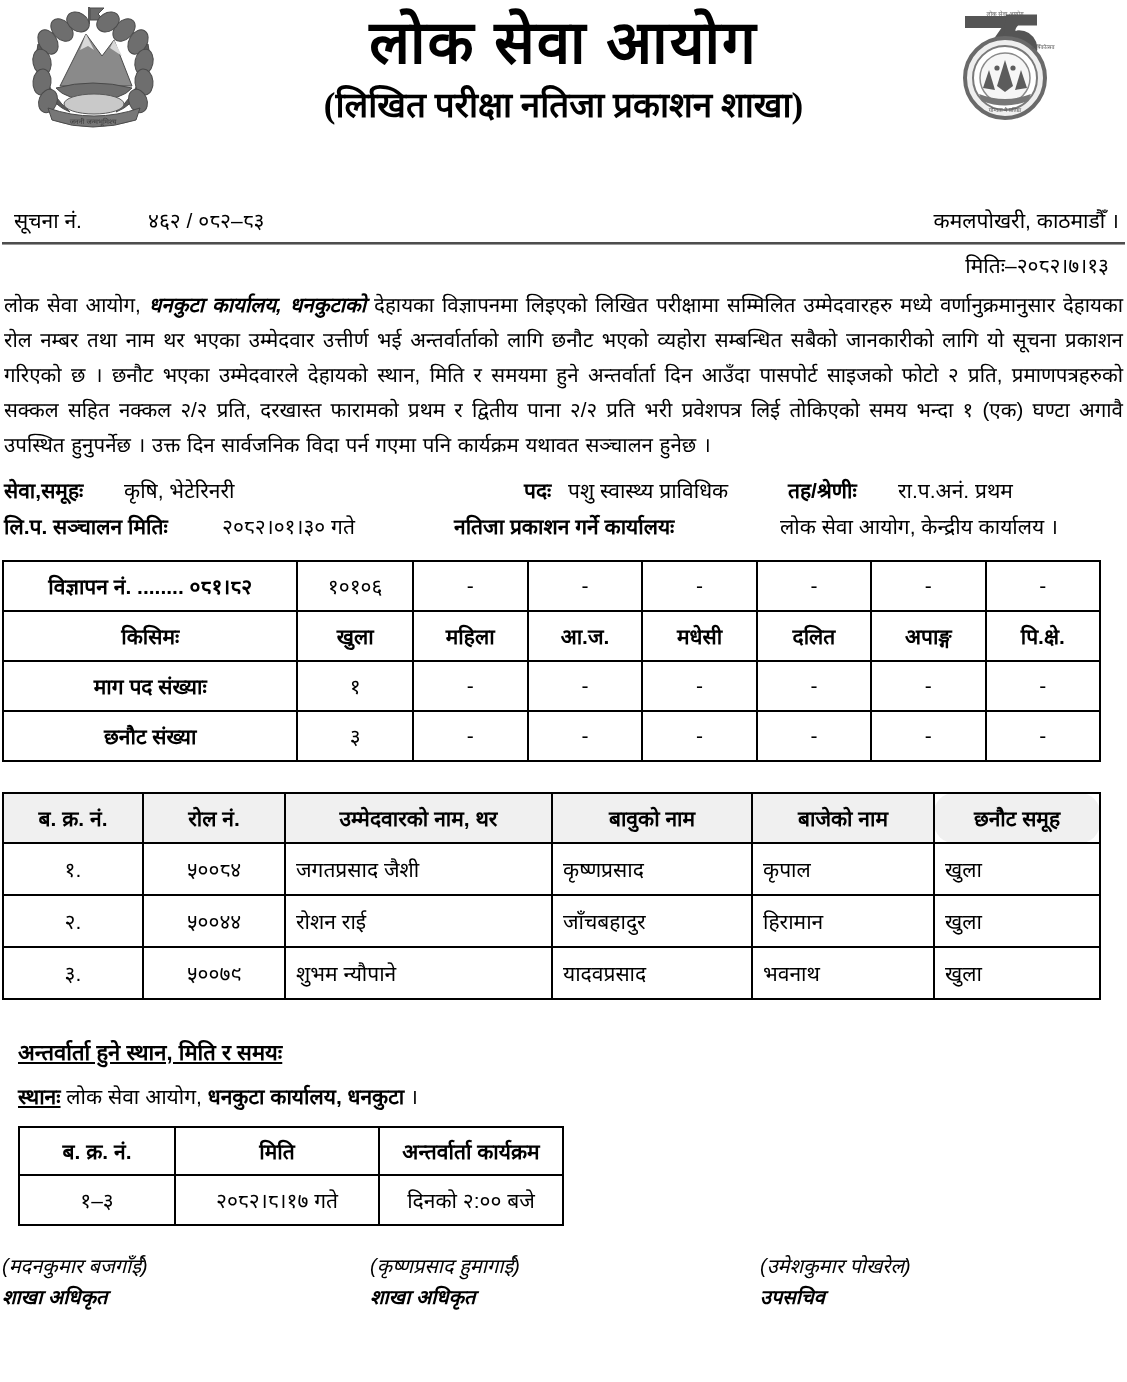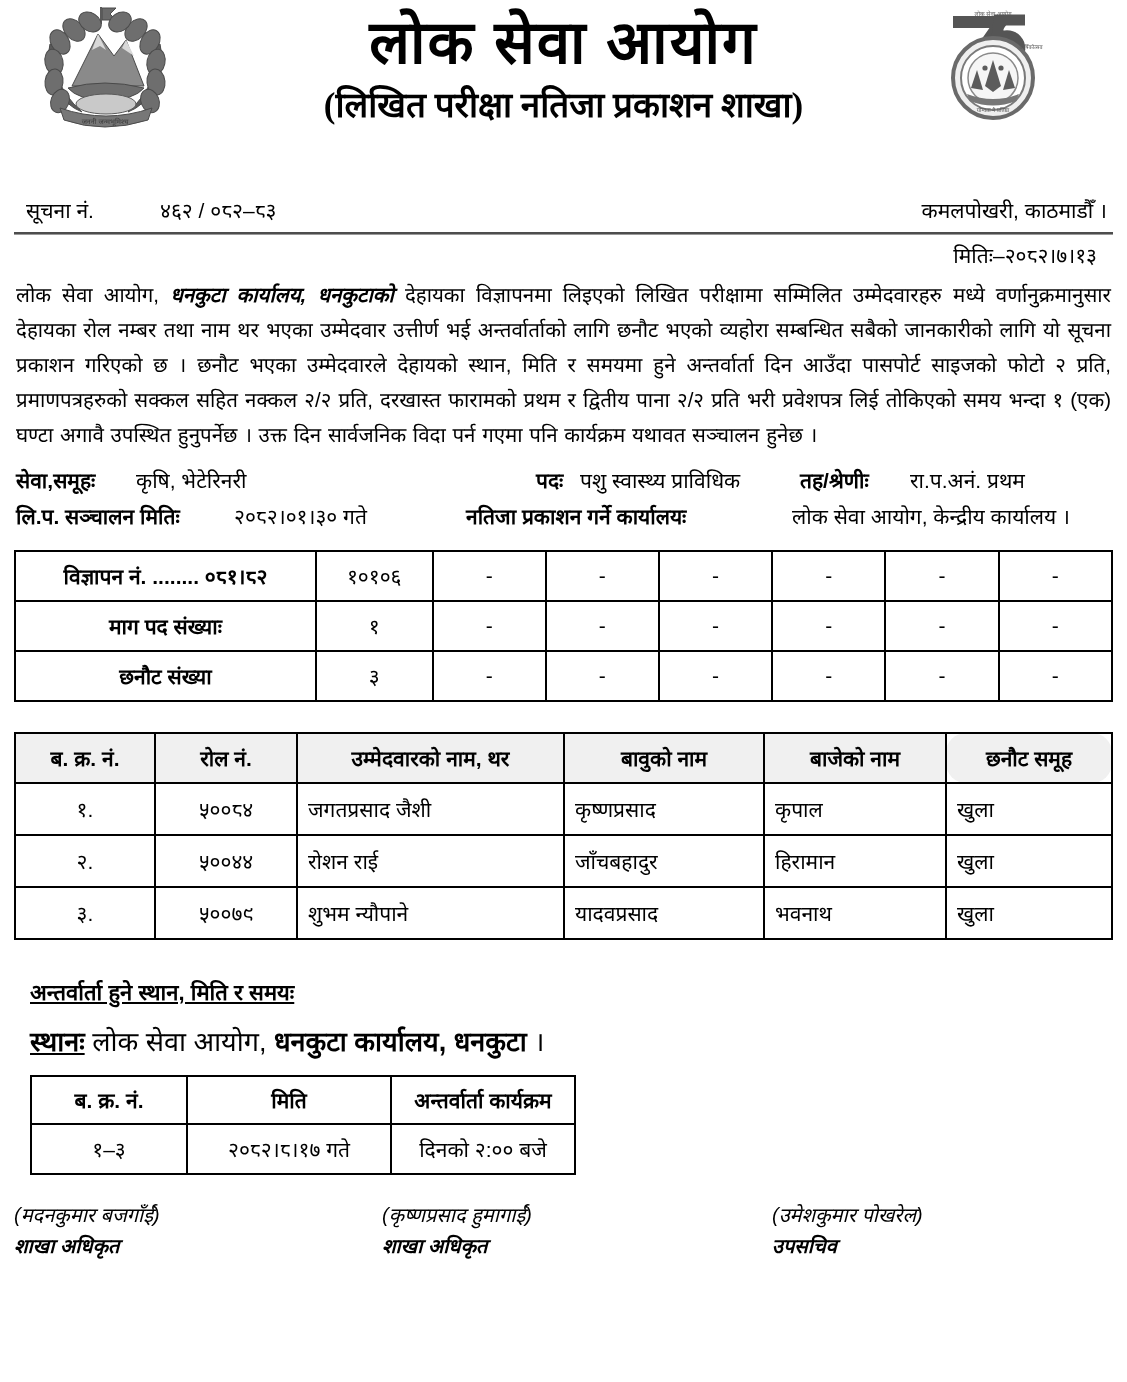--- a/index.html
+++ b/index.html
@@ -14,21 +14,21 @@
     font-family: "Liberation Serif", "DejaVu Serif", serif;
     color: #000000;
     position: relative;
     overflow: hidden;
   }
   .page {
     width: 1127px;
     height: 1382px;
     position: relative;
     box-sizing: border-box;
-    padding: 0 12px;
+    padding: 0 0;
   }
 
   
   .header {
     position: relative;
     height: 190px;
   }
   .emblem-left {
     position: absolute;
     left: 18px;
@@ -62,21 +62,21 @@
     margin: 8px 0 0 0;
     line-height: 1.2;
   }
 
   
   .notice-line {
     position: relative;
     height: 36px;
     font-family: "Liberation Sans", "DejaVu Sans", sans-serif;
     font-size: 21px;
-    margin-top: 6px;
+    margin-top: 16px;
   }
   .notice-no-label {
     position: absolute;
     left: 14px;
     top: 0;
   }
   .notice-no-value {
     position: absolute;
     left: 148px;
     top: 0;
@@ -189,21 +189,21 @@
   
   .iv-heading {
     font-family: "Liberation Sans", "DejaVu Sans", sans-serif;
     font-size: 22px;
     font-weight: bold;
     text-decoration: underline;
     margin: 36px 0 0 18px;
   }
   .iv-place {
     font-family: "Liberation Sans", "DejaVu Sans", sans-serif;
-    font-size: 27px;
+    font-size: 21px;
     margin: 16px 0 0 18px;
   }
   .iv-place .u { font-weight: bold; text-decoration: underline; }
   .iv-place b { font-weight: bold; }
 
   .tbl-iv {
     margin: 16px 0 0 18px;
     width: 546px;
     font-size: 21px;
   }
@@ -354,20 +354,30 @@
         <td class="lbl">विज्ञापन नं. ........ ०८१।८२</td>
         <td class="narrow">१०१०६</td>
         <td class="narrow">-</td>
         <td class="narrow">-</td>
         <td class="narrow">-</td>
         <td class="narrow">-</td>
         <td class="narrow">-</td>
         <td class="narrow">-</td>
       </tr>
       <tr>
+        <td class="lbl">किसिमः</td>
+        <td class="narrow kind">खुला</td>
+        <td class="narrow kind">महिला</td>
+        <td class="narrow kind">आ.ज.</td>
+        <td class="narrow kind">मधेसी</td>
+        <td class="narrow kind">दलित</td>
+        <td class="narrow kind">अपाङ्ग</td>
+        <td class="narrow kind">पि.क्षे.</td>
+      </tr>
+      <tr>
         <td class="lbl">माग पद संख्याः</td>
         <td class="narrow">१</td>
         <td class="narrow">-</td>
         <td class="narrow">-</td>
         <td class="narrow">-</td>
         <td class="narrow">-</td>
         <td class="narrow">-</td>
         <td class="narrow">-</td>
       </tr>
       <tr>

